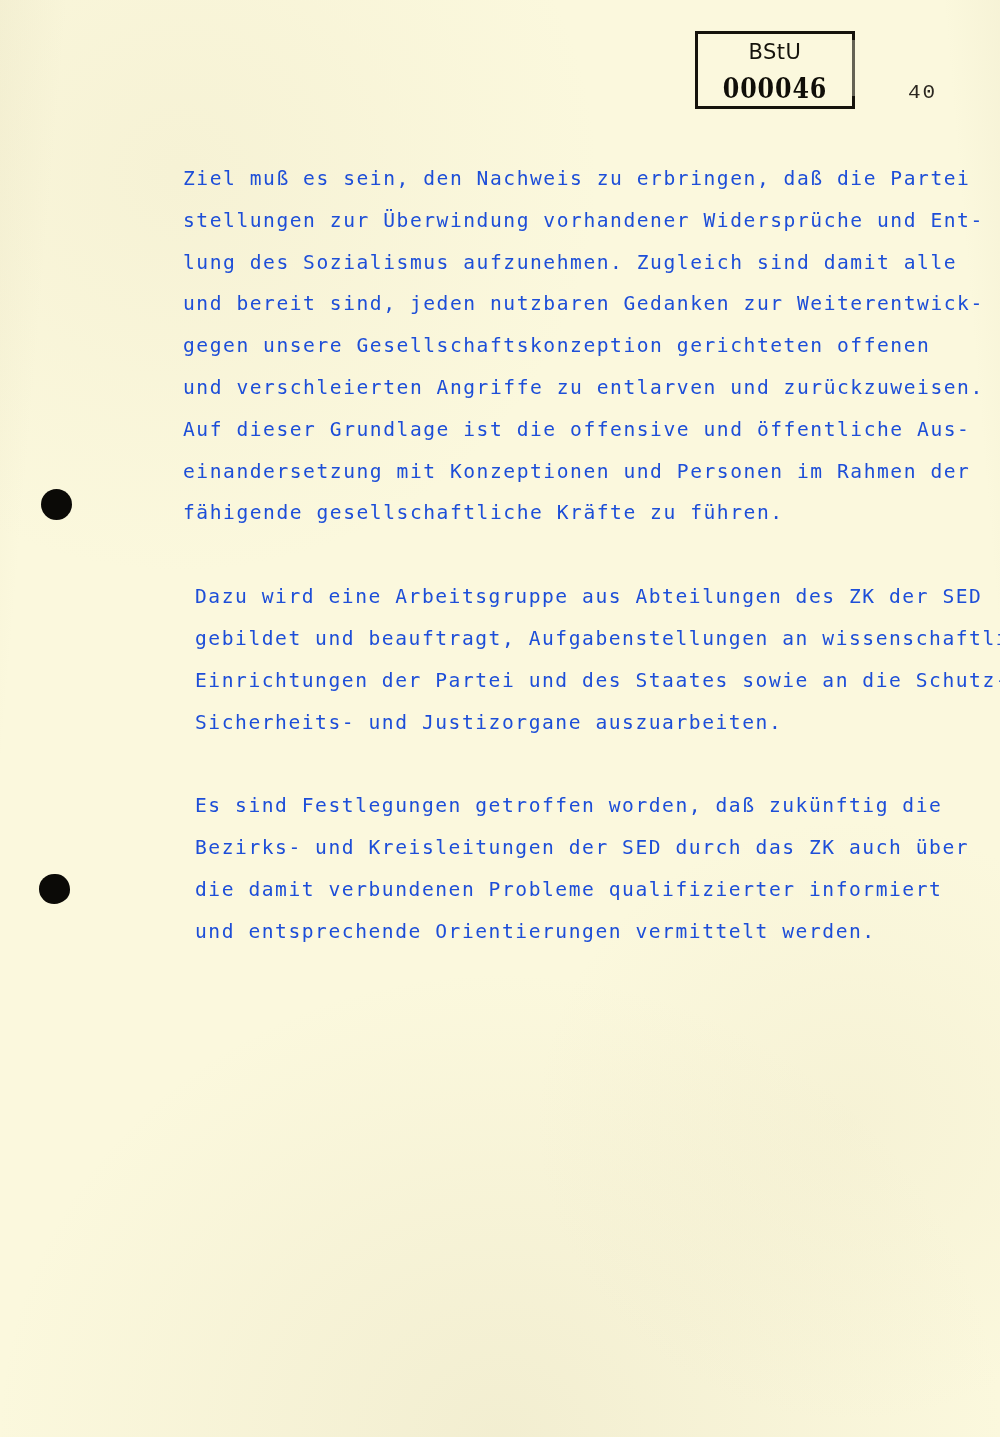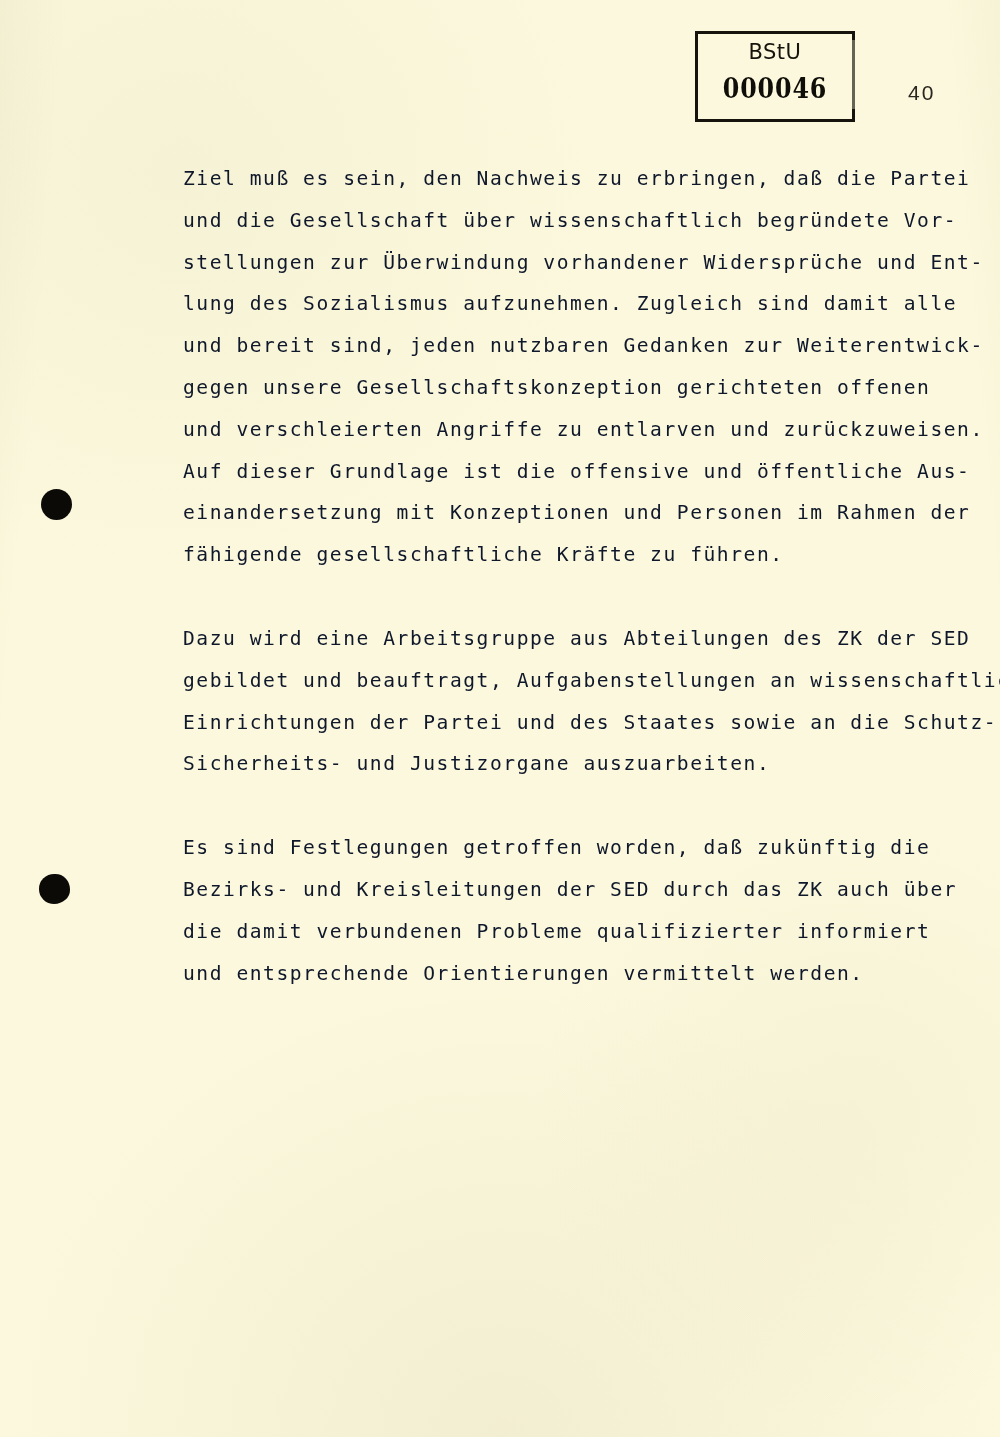--- a/index.html
+++ b/index.html
@@ -27,21 +27,21 @@
       linear-gradient(265deg, rgba(205,196,158,0.10) 0%, rgba(205,196,158,0.0) 5%);
     pointer-events: none;
   }
 
   
   .stamp-box {
     position: absolute;
     left: 695px;
     top: 31px;
     width: 160px;
-    height: 91px;
+    height: 78px;
     border: 3px solid #15130c;
     box-sizing: border-box;
     background: transparent;
   }
   .stamp-box::after {
     
     content: "";
     position: absolute;
     right: -3px;
     top: 6px;
@@ -75,21 +75,21 @@
     color: #100e08;
     line-height: 1;
     transform: scaleX(0.88);
   }
 
   
   .page-number {
     position: absolute;
     left: 908px;
     top: 81px;
-    font-family: Liberation Sans, sans-serif;
+    font-family: Liberation Mono, monospace;
     font-size: 21px;
     color: #2b2720;
     letter-spacing: 2px;
   }
 
   
   .punch-mark {
     position: absolute;
     background: #0b0a07;
     border-radius: 50%;
@@ -113,27 +113,28 @@
     position: absolute;
     left: 183px;
     top: 158px;
     width: 800px;
   }
   .paragraph {
     margin: 0 0 0 0;
   }
   .paragraph + .paragraph {
     margin-top: 42px;
+    margin-left: 12px;
   }
   .text-line {
     font-family: "DejaVu Sans Mono", "Liberation Mono", monospace;
     font-size: 19.6px;
     line-height: 41.8px;
     letter-spacing: 1.55px;
-    color: #0f172a;
+    color: #1d4ed8;
     white-space: pre;
   }
 </style>
 </head>
 <body>
 
 <div class="paper-texture"></div>
 
 <div class="stamp-box">
   <div class="stamp-agency">BStU</div>
@@ -141,21 +142,20 @@
 </div>
 
 <div class="page-number">40</div>
 
 <div class="punch-mark one"></div>
 <div class="punch-mark two"></div>
 
 <div class="document-body">
   <div class="paragraph">
     <div class="text-line">Ziel muß es sein, den Nachweis zu erbringen, daß die Partei</div>
-    <div class="text-line">und die Gesellschaft über wissenschaftlich begründete Vor-</div>
     <div class="text-line">stellungen zur Überwindung vorhandener Widersprüche und Ent-</div>
     <div class="text-line">lung des Sozialismus aufzunehmen. Zugleich sind damit alle</div>
     <div class="text-line">und bereit sind, jeden nutzbaren Gedanken zur Weiterentwick-</div>
     <div class="text-line">gegen unsere Gesellschaftskonzeption gerichteten offenen</div>
     <div class="text-line">und verschleierten Angriffe zu entlarven und zurückzuweisen.</div>
     <div class="text-line">Auf dieser Grundlage ist die offensive und öffentliche Aus-</div>
     <div class="text-line">einandersetzung mit Konzeptionen und Personen im Rahmen der</div>
     <div class="text-line">fähigende gesellschaftliche Kräfte zu führen.</div>
   </div>
 

